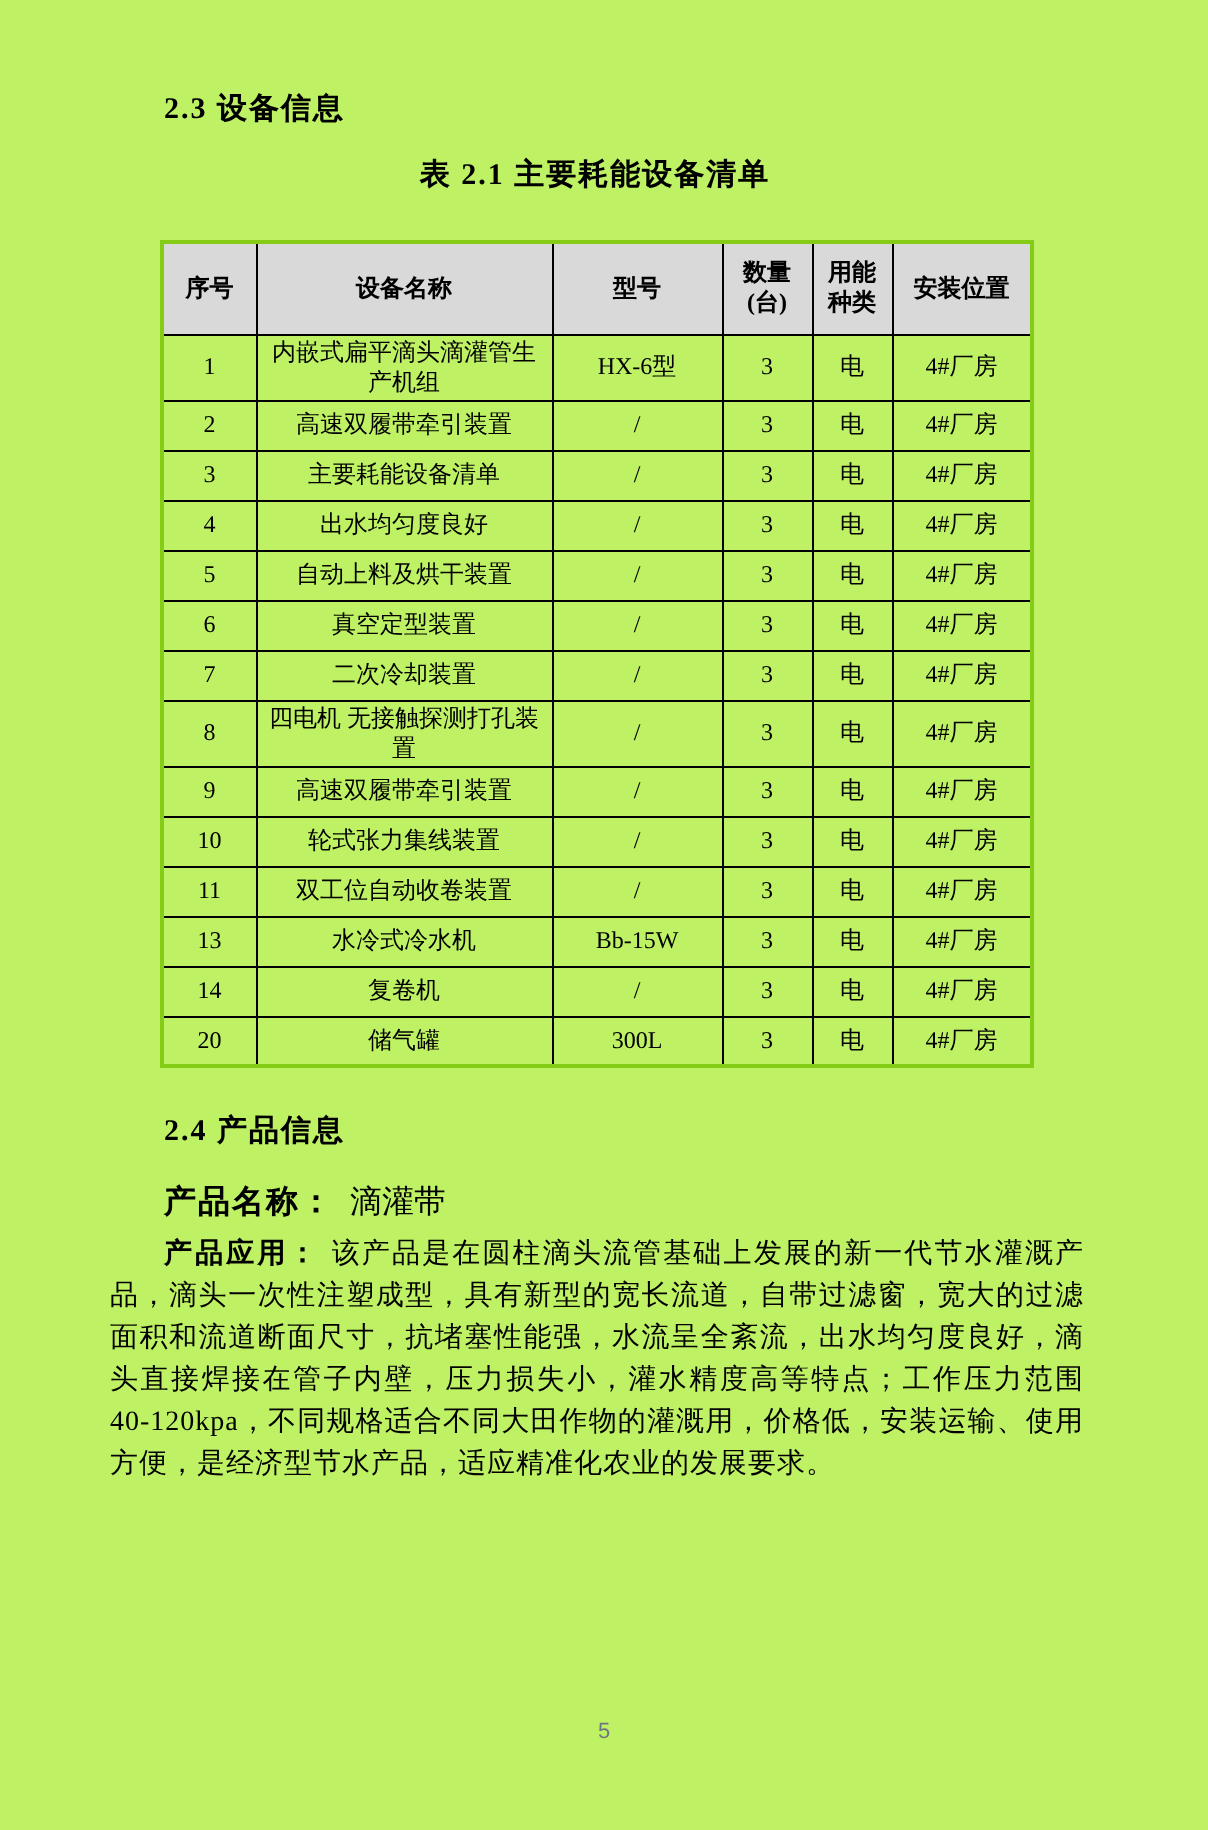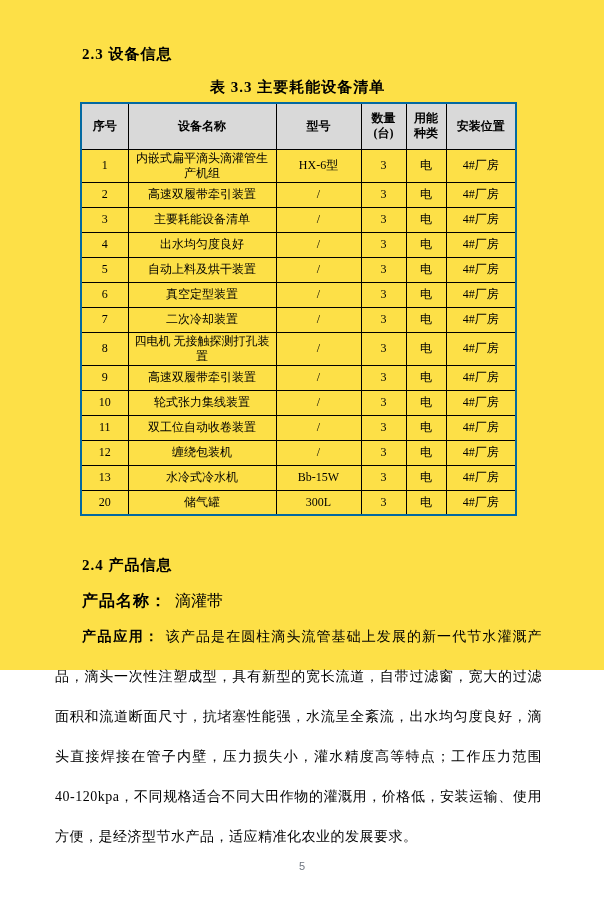--- a/index.html
+++ b/index.html
@@ -4,21 +4,21 @@
 <style>
   * { box-sizing: border-box; margin: 0; padding: 0; }
   html, body { background: #ffffff; }
   body {
     width: 604px; height: 915px;
     position: relative;
     font-family: "Liberation Serif", "DejaVu Serif", serif;
     color: #000000;
     overflow: hidden;
   }
-  .page { position: relative; width: 604px; height: 670px; background: #fde047; }
+  .page { position: relative; width: 604px; height: 915px; background: #bef264; }
 
   .sec-heading {
     position: absolute;
     font-size: 15px;
     font-weight: bold;
     letter-spacing: 1px;
     white-space: nowrap;
   }
   #heading-23 { left: 82px; top: 45px; }
   #heading-24 { left: 82px; top: 556px; }
@@ -28,25 +28,25 @@
     left: 80px; top: 78px;
     width: 435px;
     text-align: center;
     font-size: 15px;
     font-weight: bold;
     letter-spacing: 1px;
   }
 
   table.equip {
     position: absolute;
-    left: 80px; top: 102px;
+    left: 80px; top: 120px;
     width: 435px;
     border-collapse: collapse;
     table-layout: fixed;
-    border: 2px solid #0369a1;
+    border: 2px solid #84cc16;
   }
   table.equip th, table.equip td {
     border: 1px solid #000000;
     text-align: center;
     vertical-align: middle;
     font-size: 12px;
     line-height: 15px;
     padding: 1px 2px;
     overflow: hidden;
   }
@@ -64,21 +64,21 @@
     font-size: 16px;
     white-space: nowrap;
   }
   .product-name-line .lbl { font-weight: bold; letter-spacing: 1px; margin-right: 8px; }
 
   .product-app-para {
     position: absolute;
     left: 55px; top: 617px;
     width: 487px;
     font-size: 14px;
-    line-height: 40px;
+    line-height: 21px;
     text-align: justify;
     text-indent: 27px;
     letter-spacing: 0.5px;
   }
   .product-app-para .lbl { font-weight: bold; letter-spacing: 1px; margin-right: 6px; }
 
   .page-number {
     position: absolute;
     left: 0; top: 860px;
     width: 604px;
@@ -88,21 +88,21 @@
     font-family: "Liberation Sans", "DejaVu Sans", sans-serif;
   }
 </style>
 </head>
 <body>
 
 <div class="page">
 
   <h2 class="sec-heading" id="heading-23">2.3 设备信息</h2>
 
-  <div class="table-caption">表 3.3 主要耗能设备清单</div>
+  <div class="table-caption">表 2.1 主要耗能设备清单</div>
 
   <table class="equip">
     <colgroup>
       <col style="width:47px">
         <col style="width:148px">
         <col style="width:85px">
       <col style="width:45px">
         <col style="width:40px">
         <col style="width:70px">
     </colgroup>
@@ -213,36 +213,36 @@
       </tr>
       <tr>
         <td>11</td>
         <td>双工位自动收卷装置</td>
         <td>/</td>
         <td>3</td>
         <td>电</td>
         <td>4#厂房</td>
       </tr>
       <tr>
-        <td>12</td>
-        <td>缠绕包装机</td>
-        <td>/</td>
-        <td>3</td>
-        <td>电</td>
-        <td>4#厂房</td>
-      </tr>
-      <tr>
         <td>13</td>
         <td>水冷式冷水机</td>
         <td>Bb-15W</td>
         <td>3</td>
         <td>电</td>
         <td>4#厂房</td>
       </tr>
       <tr>
+        <td>14</td>
+        <td>复卷机</td>
+        <td>/</td>
+        <td>3</td>
+        <td>电</td>
+        <td>4#厂房</td>
+      </tr>
+      <tr>
         <td>20</td>
         <td>储气罐</td>
         <td>300L</td>
         <td>3</td>
         <td>电</td>
         <td>4#厂房</td>
       </tr>
     </tbody>
   </table>
 

